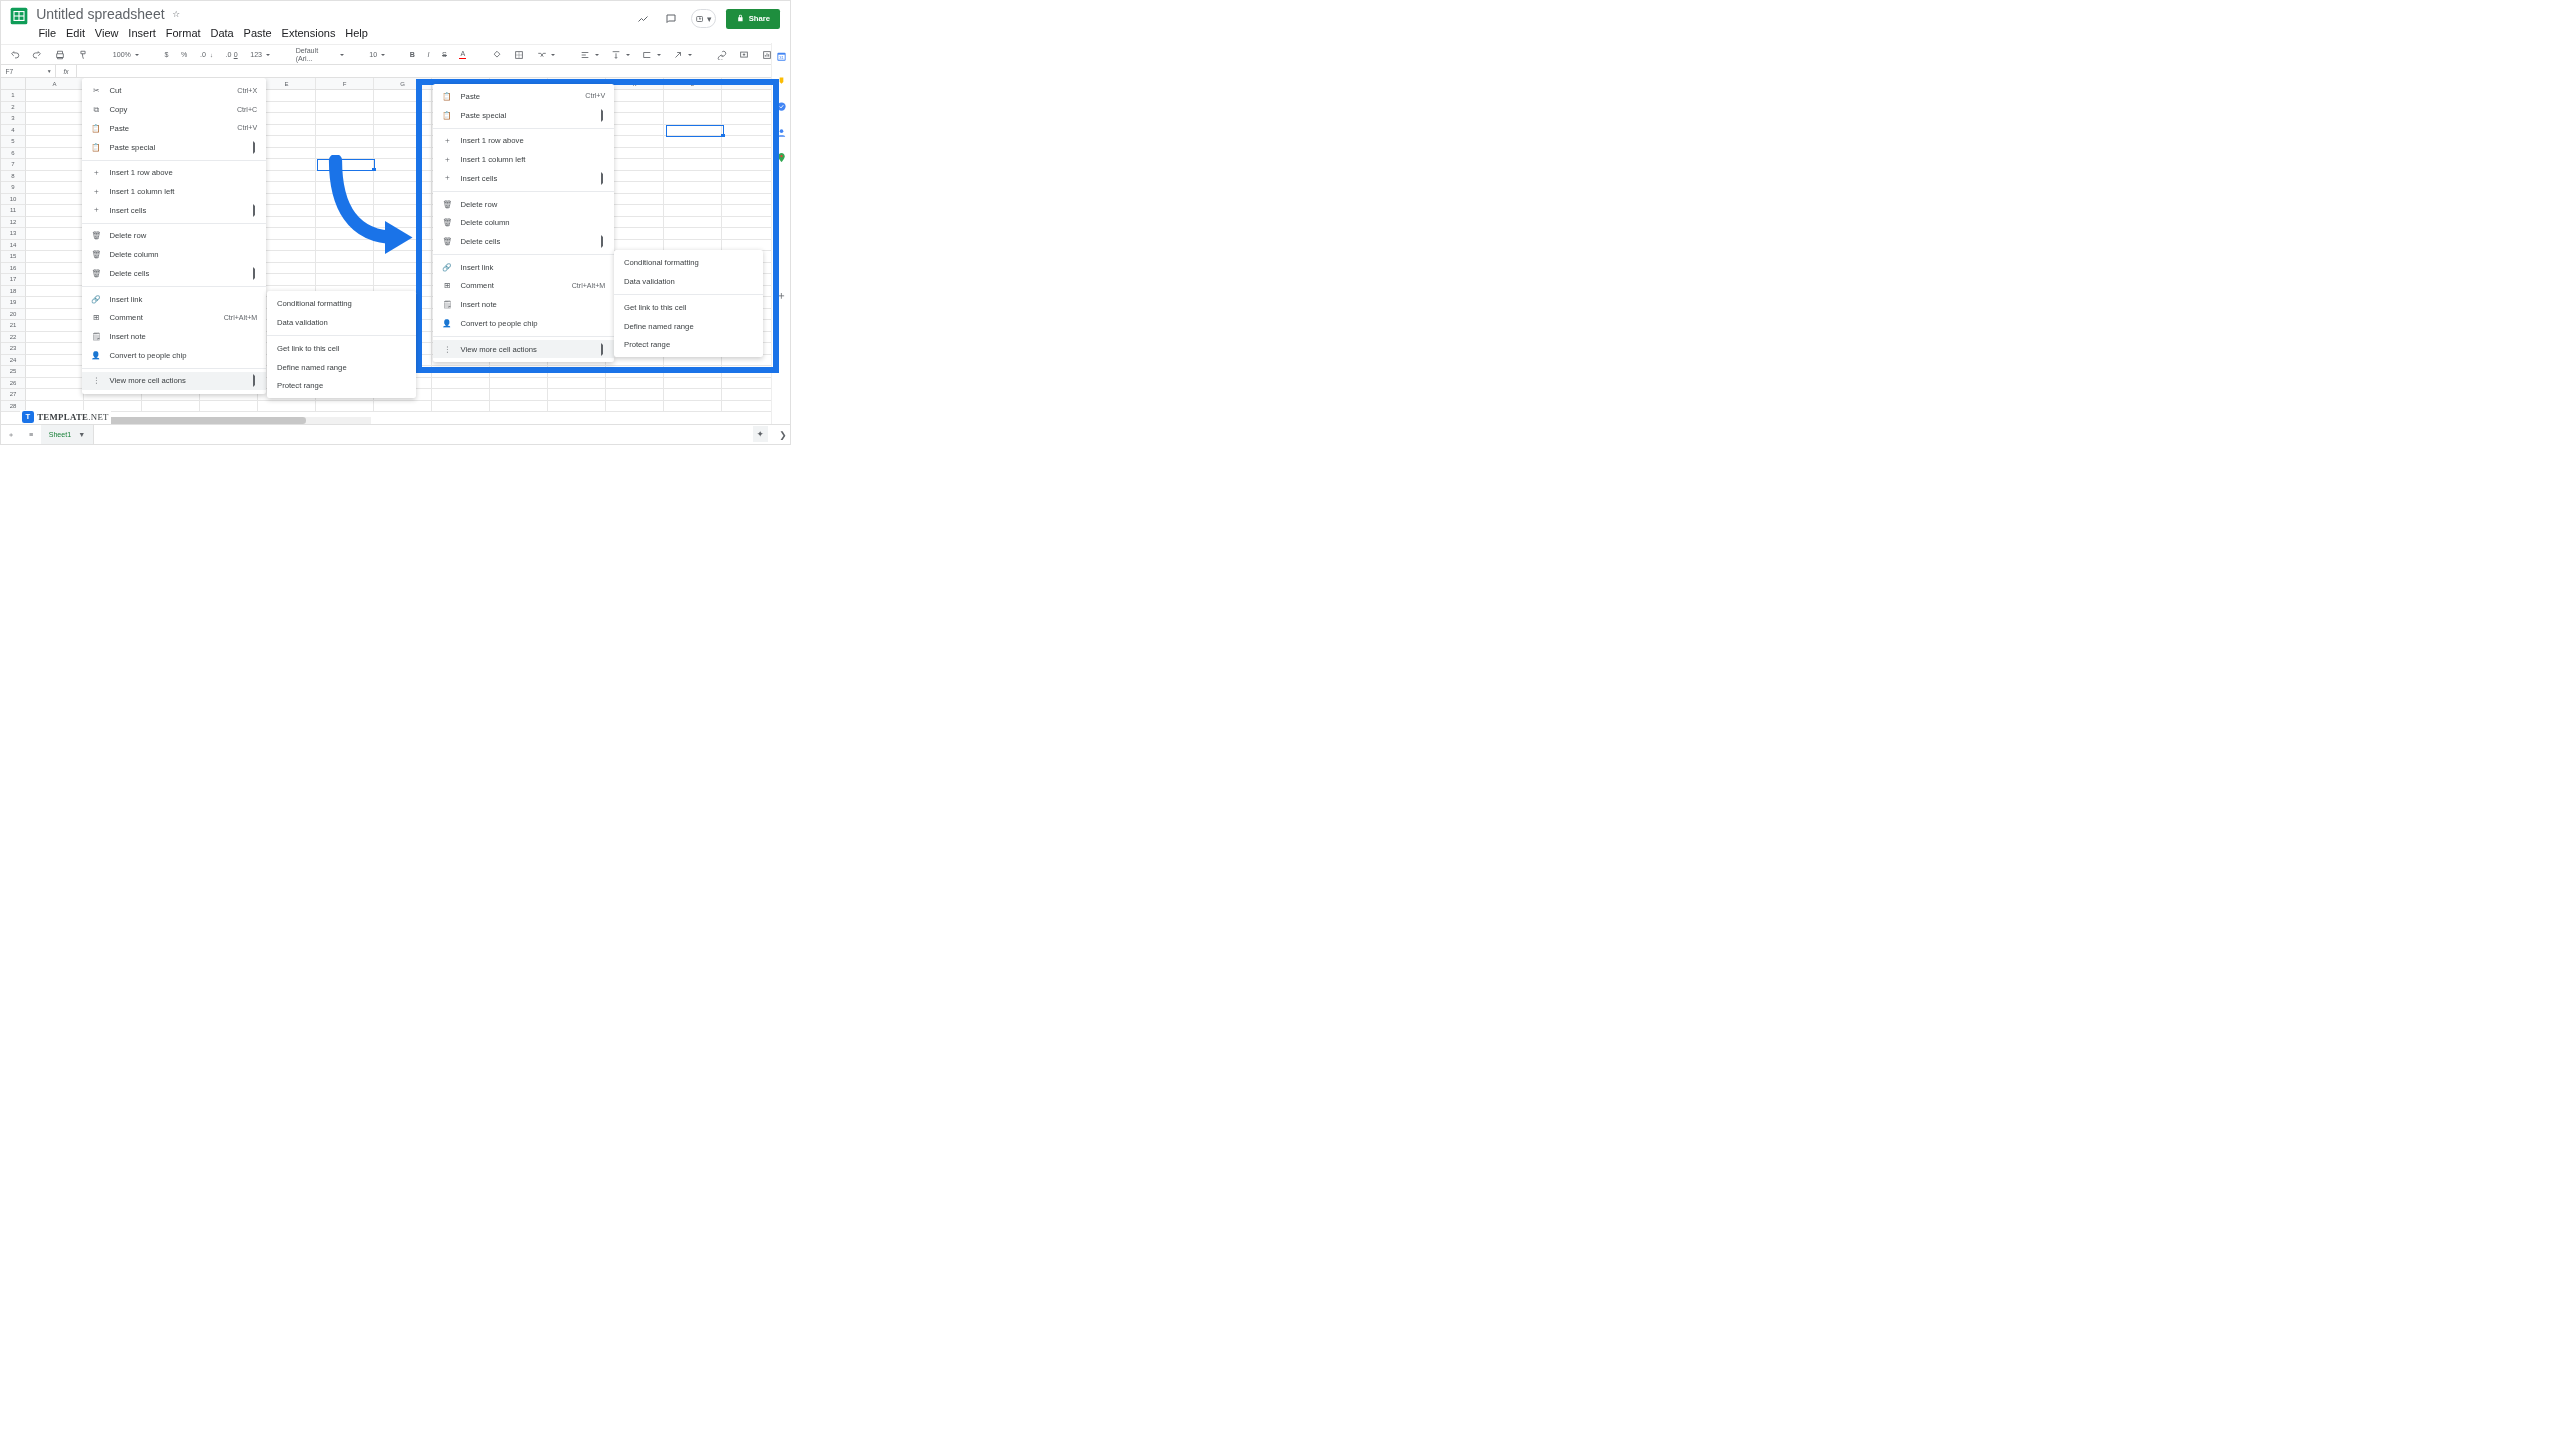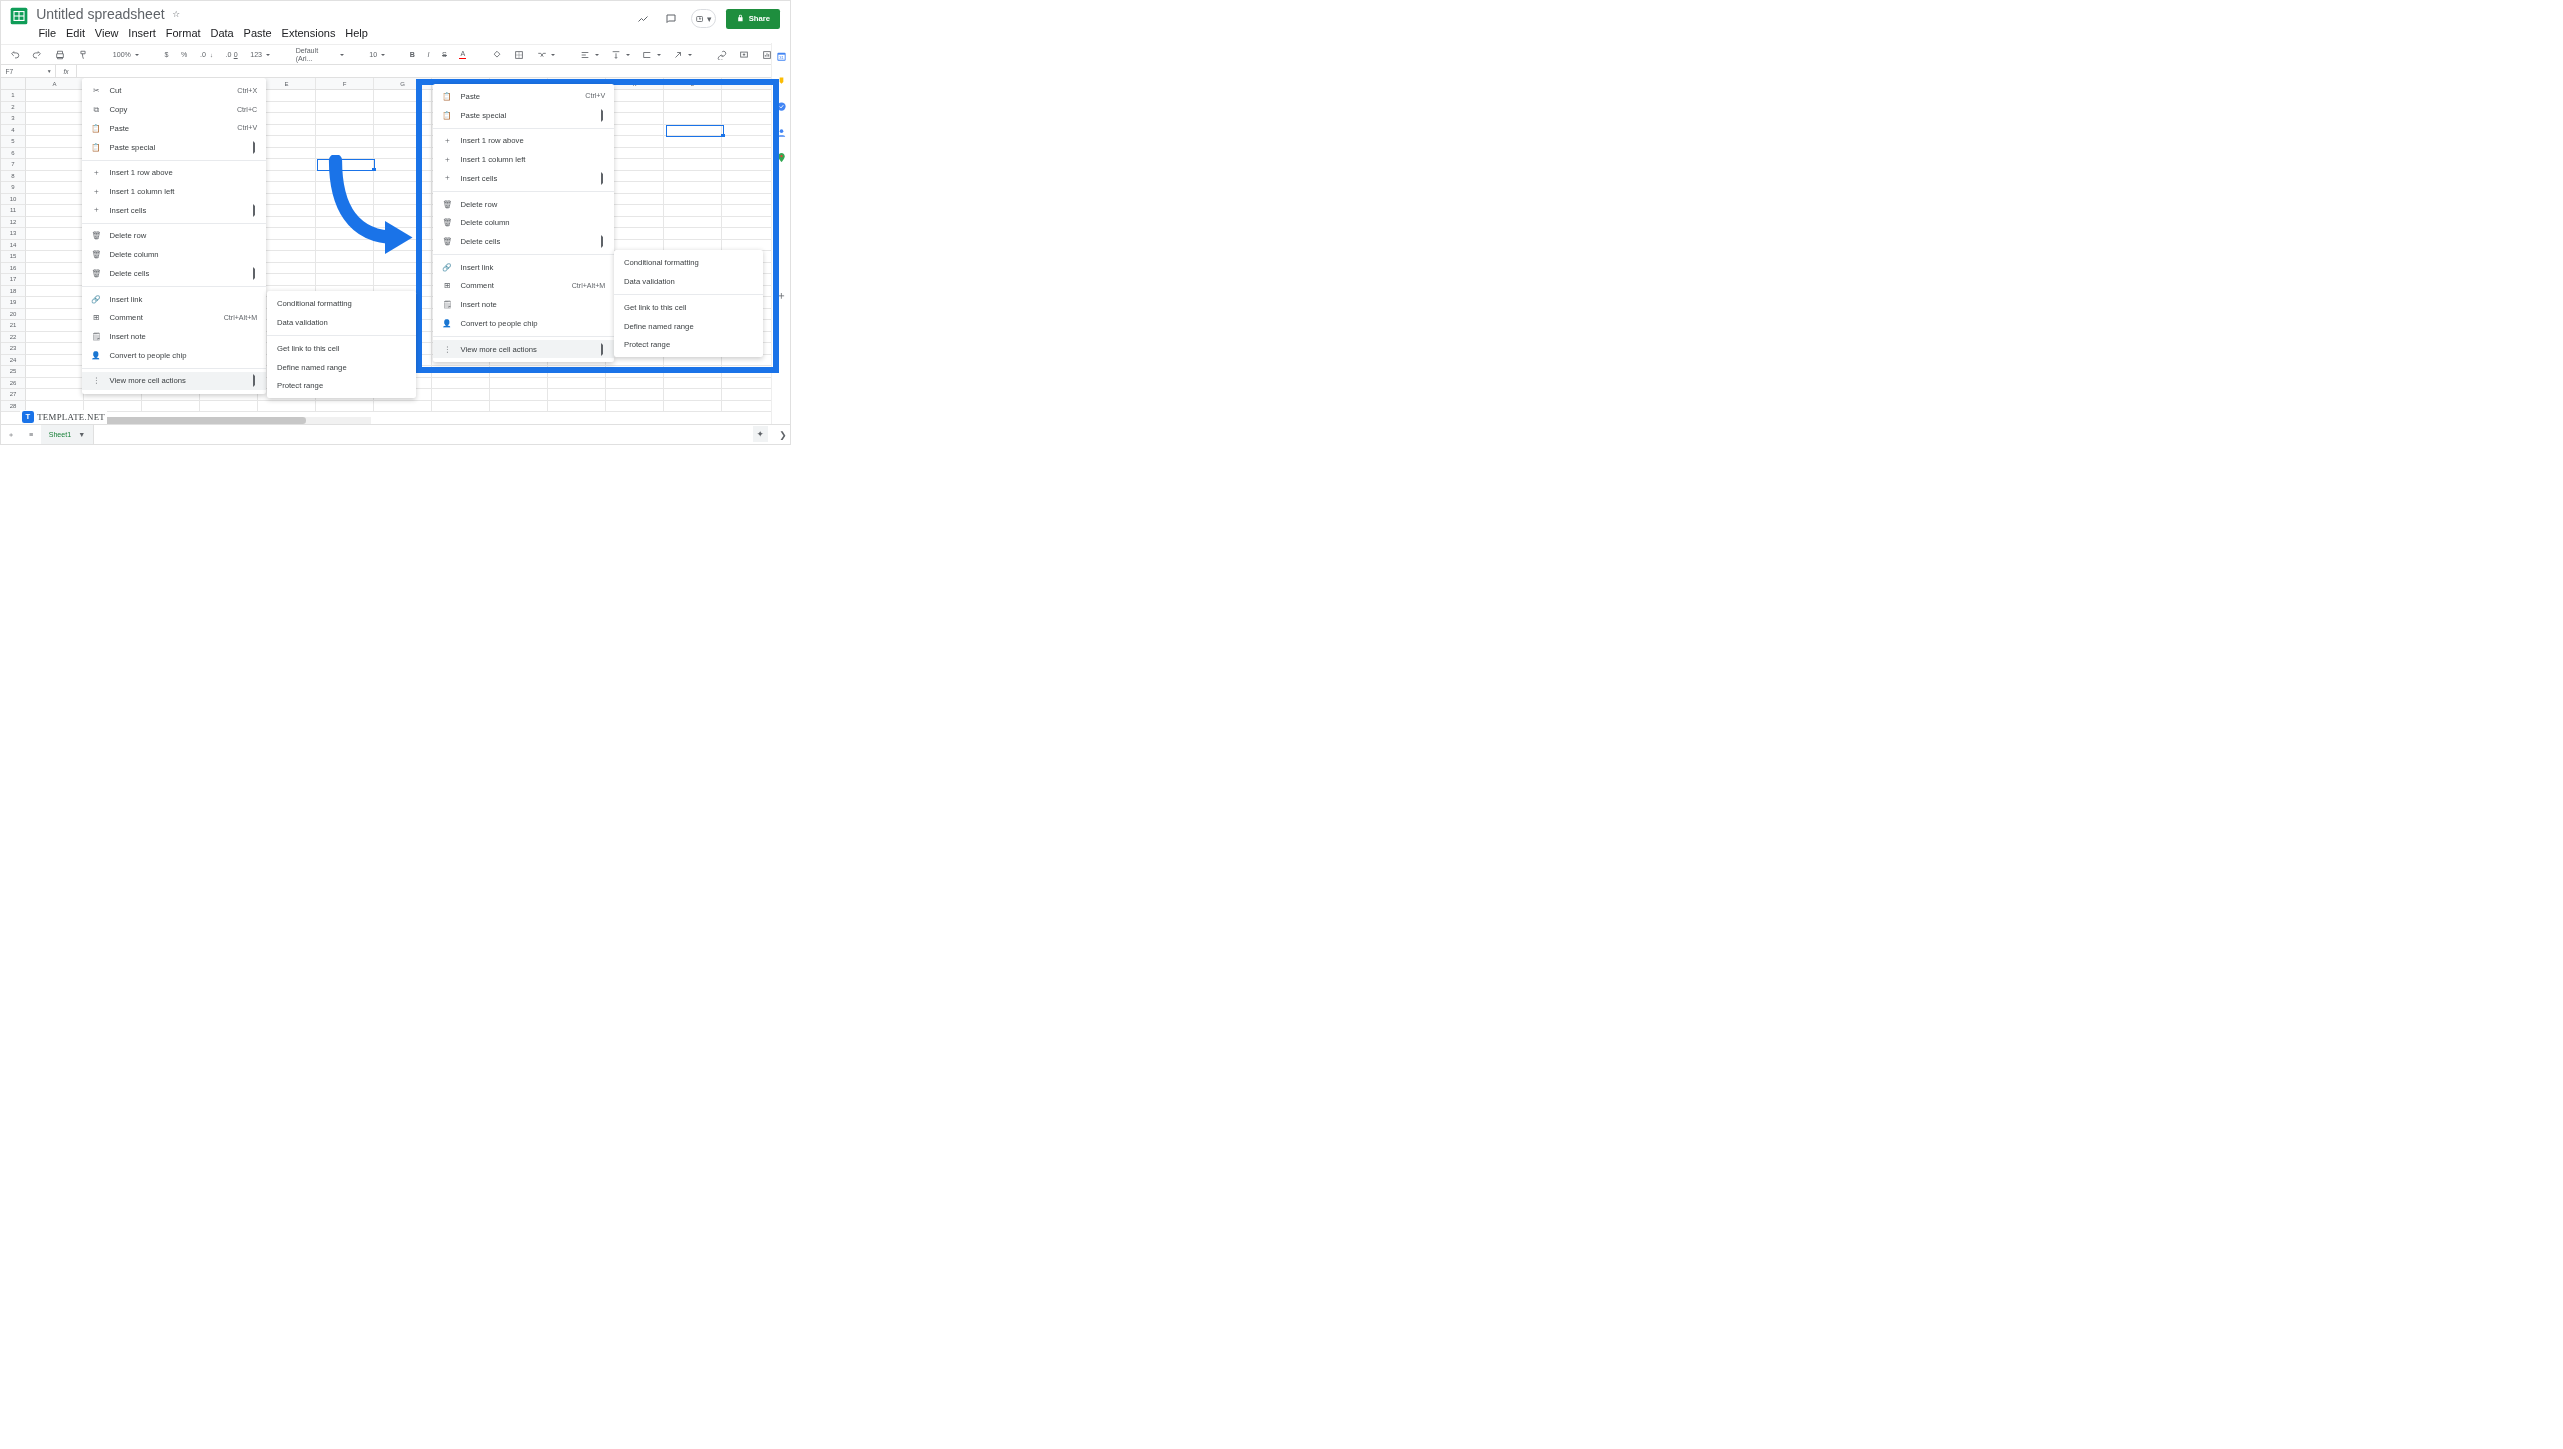--- a/index.html
+++ b/index.html
@@ -63,21 +63,21 @@
 .sheet-tab{height:20px;padding:0 7.7px;display:flex;align-items:center;gap:7px;background:#f1f3f4;border-right:0.5px solid #e0e0e0;color:#188038;font-weight:500}
 .hscroll{position:absolute;bottom:20px;left:18.7px;width:351px;height:6.6px;background:#f1f1f1;z-index:39}
 .hscroll .thumb{position:absolute;left:0;top:0;height:6.6px;width:286px;background:#c7c7c7;border-radius:3.3px}
 
 .sidepanel{position:absolute;right:0;top:42px;bottom:20px;width:18.7px;border-left:0.5px solid #eee;display:flex;flex-direction:column;align-items:center;gap:14.3px;padding-top:7.7px;z-index:5;background:#fff}
 .sp-ic{width:11px;height:11px}
 
 .watermark{position:absolute;left:18.7px;bottom:20px;display:flex;align-items:center;gap:3.3px;z-index:60;background:#fff;padding:1.1px 2.2px}
 .watermark .t{width:12px;height:12px;background:#1a73e8;border-radius:2.2px;color:#fff;font-weight:700;display:flex;align-items:center;justify-content:center;font-size:7.7px}
 .watermark .txt{font-family:Georgia,serif;font-size:8.8px;letter-spacing:0.3px}
-.watermark .txt b{font-weight:400}
+.watermark .txt b{font-weight:700}
 .explore{position:absolute;right:22px;bottom:2.2px;width:15.4px;height:15.4px;background:#f1f3f4;display:flex;align-items:center;justify-content:center;color:#5f6368;z-index:40}
 .chev-right{position:absolute;right:3.3px;bottom:4.4px;color:#5f6368;z-index:40}
 </style>
 </head>
 <body>
 
 <div class="app">
 
   <div class="titlebar">
     <div class="logo">

